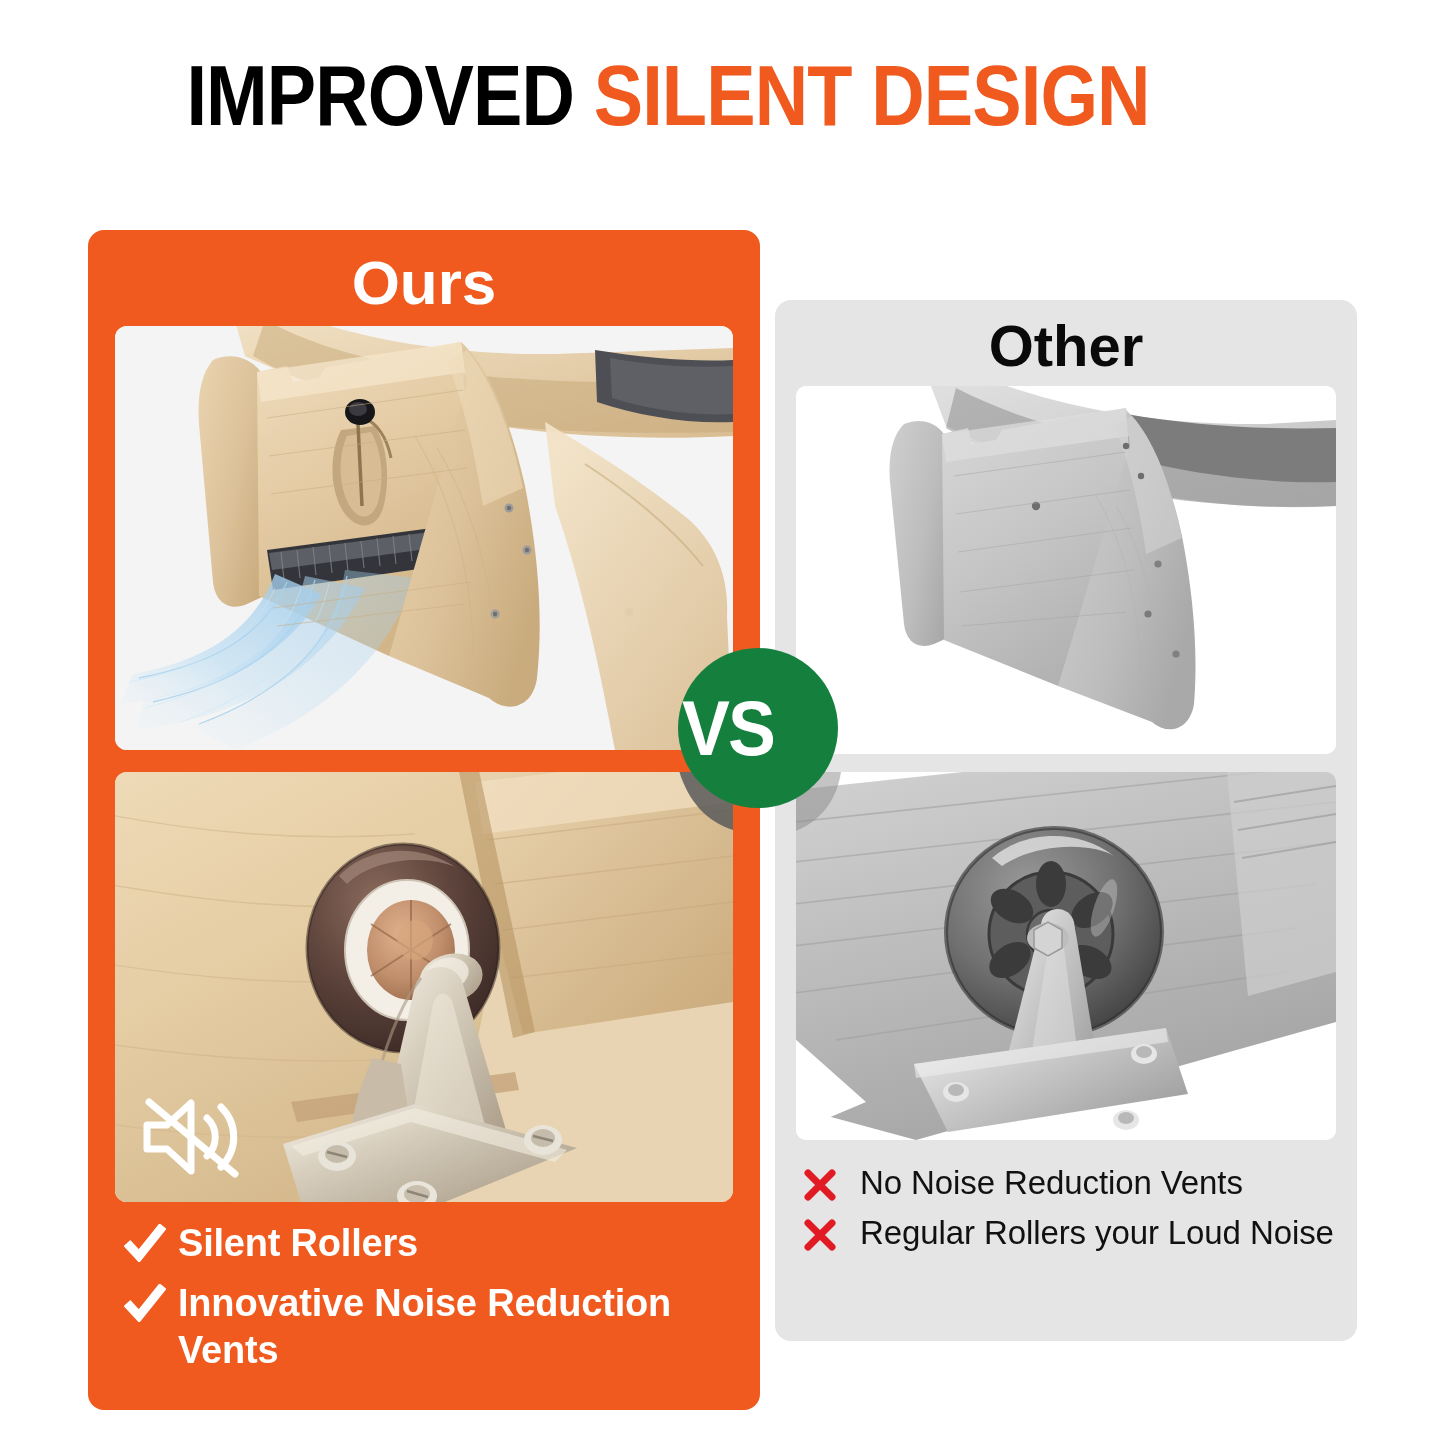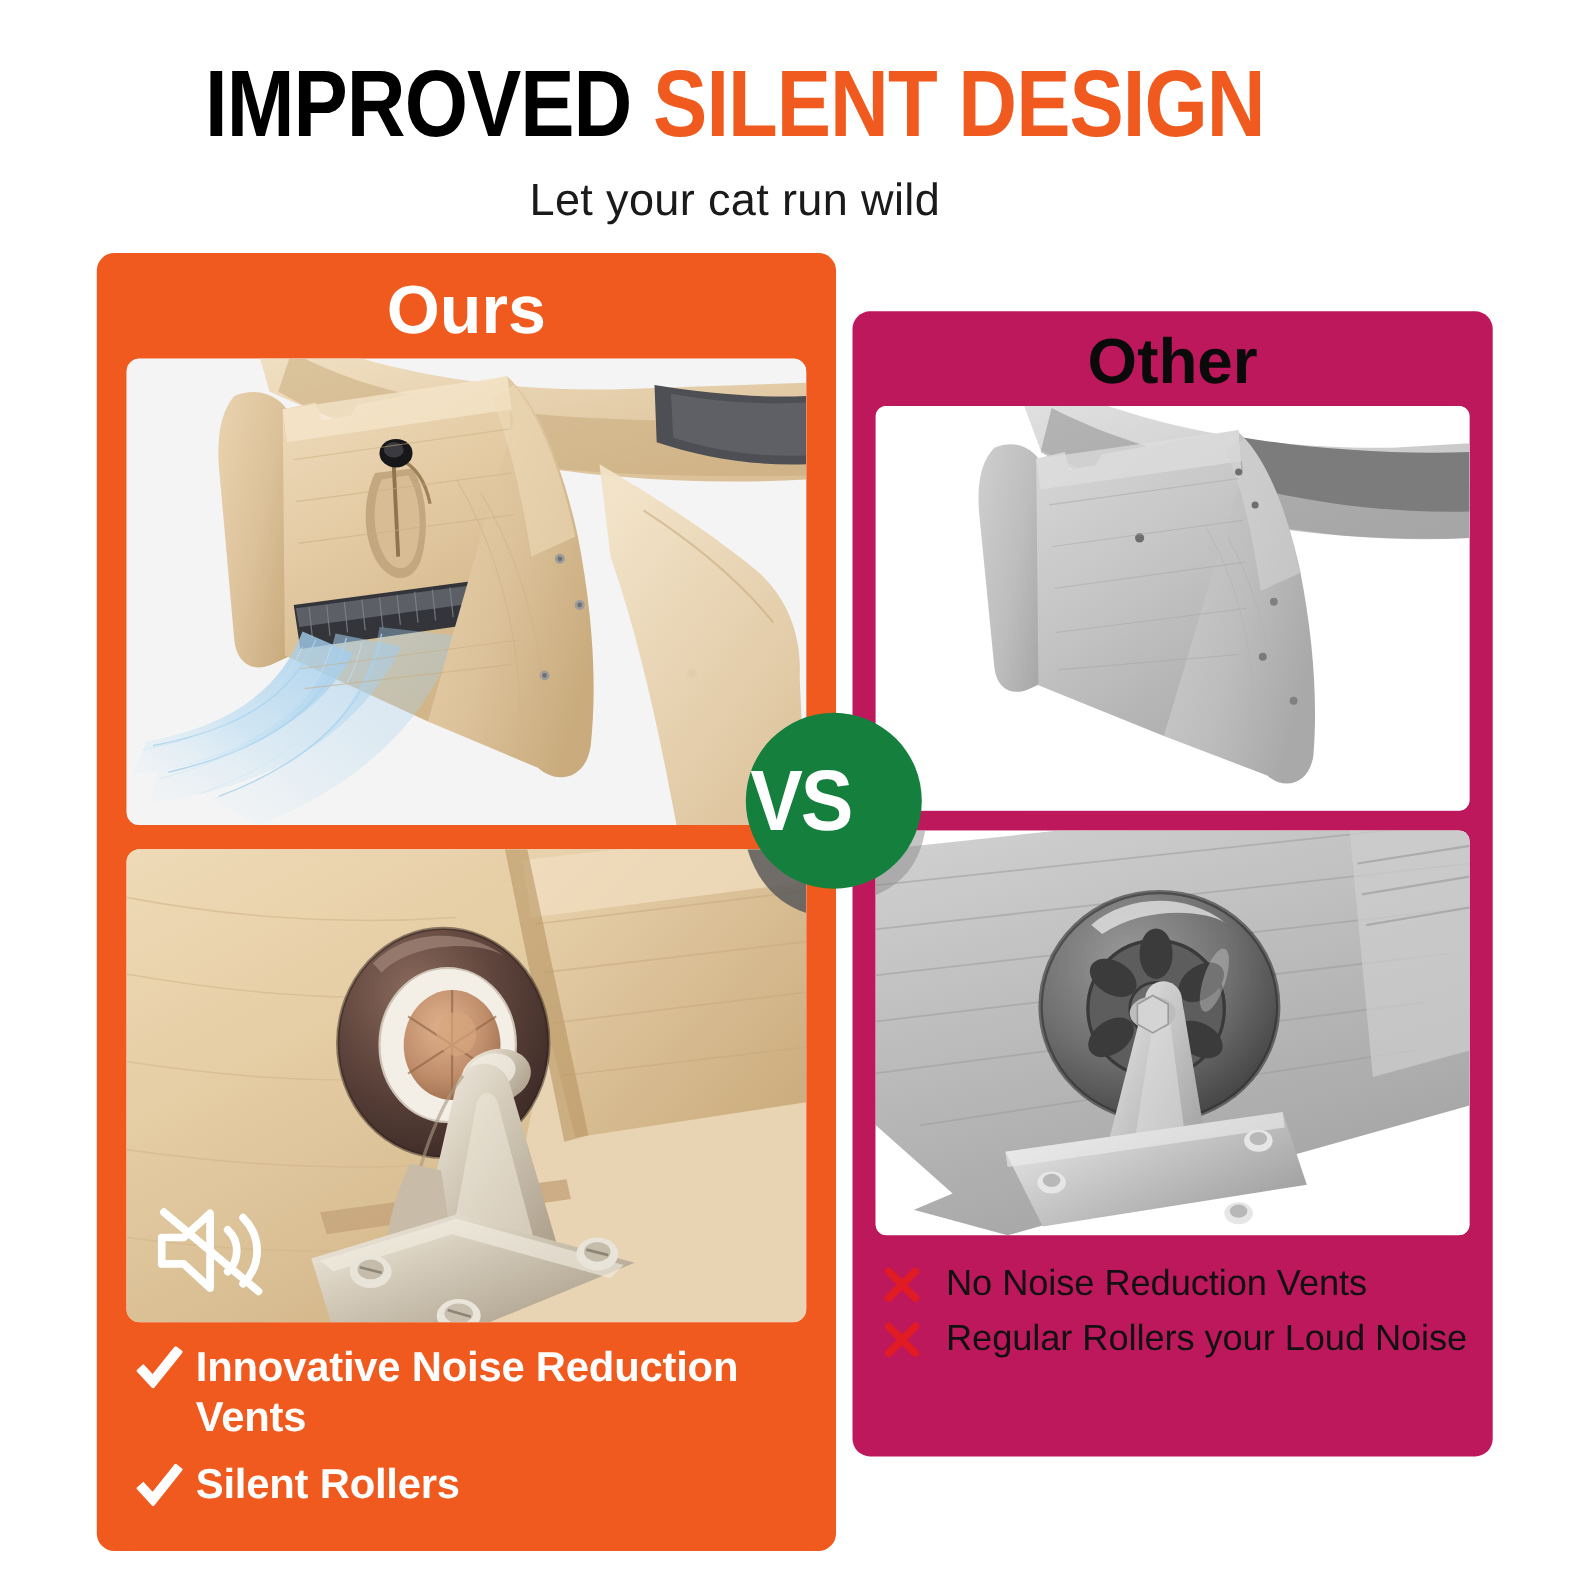--- a/index.html
+++ b/index.html
@@ -49,24 +49,24 @@
     top: 230px;
     width: 672px;
     height: 1180px;
     background: #F05A1E;
     border-radius: 16px;
     z-index: 3;
   }
   #other-panel {
     position: absolute;
     left: 775px;
-    top: 283px;
+    top: 300px;
     width: 582px;
     height: 1041px;
-    background: #be185d;
+    background: #e5e5e5;
     border-radius: 16px;
     z-index: 1;
   }
 
   .panel-heading {
     text-align: center;
     font-weight: 700;
     line-height: 1;
   }
   #ours-heading {
@@ -193,21 +193,20 @@
   }
   #mute-icon svg { width: 100%; height: 100%; }
 </style>
 </head>
 <body>
 
 <div id="header">
   <div id="title">
     <span class="t-black">IMPROVED </span><span class="t-orange">SILENT DESIGN</span>
   </div>
-  <div id="subtitle">Let your cat run wild</div>
 </div>
 
 <div id="other-panel">
 
   <div class="panel-heading" id="other-heading">Other</div>
 
   <div class="photo" id="other-photo-top">
     <svg viewBox="0 0 540 368" preserveAspectRatio="xMidYMid slice">
       <defs>
         <linearGradient id="gwoodA" x1="0" y1="0" x2="0.5" y2="1">
@@ -570,28 +569,28 @@
     </div>
   </div>
 
   <div id="ours-list">
     <div class="ours-item">
       <span class="ours-check">
         <svg viewBox="0 0 42 38">
           <path d="M3 19 L15 32 L39 2" fill="none" stroke="#ffffff" stroke-width="9" stroke-linecap="butt" stroke-linejoin="miter"></path>
         </svg>
       </span>
-      <span class="ours-label">Innovative Noise Reduction Vents</span>
+      <span class="ours-label">Silent Rollers</span>
     </div>
     <div class="ours-item">
       <span class="ours-check">
         <svg viewBox="0 0 42 38">
           <path d="M3 19 L15 32 L39 2" fill="none" stroke="#ffffff" stroke-width="9" stroke-linecap="butt" stroke-linejoin="miter"></path>
         </svg>
       </span>
-      <span class="ours-label">Silent Rollers</span>
+      <span class="ours-label">Innovative Noise Reduction Vents</span>
     </div>
   </div>
 </div>
 
 <div id="vs-badge">
   <span id="vs-text">VS</span>
 </div>
 
 </body></html>

